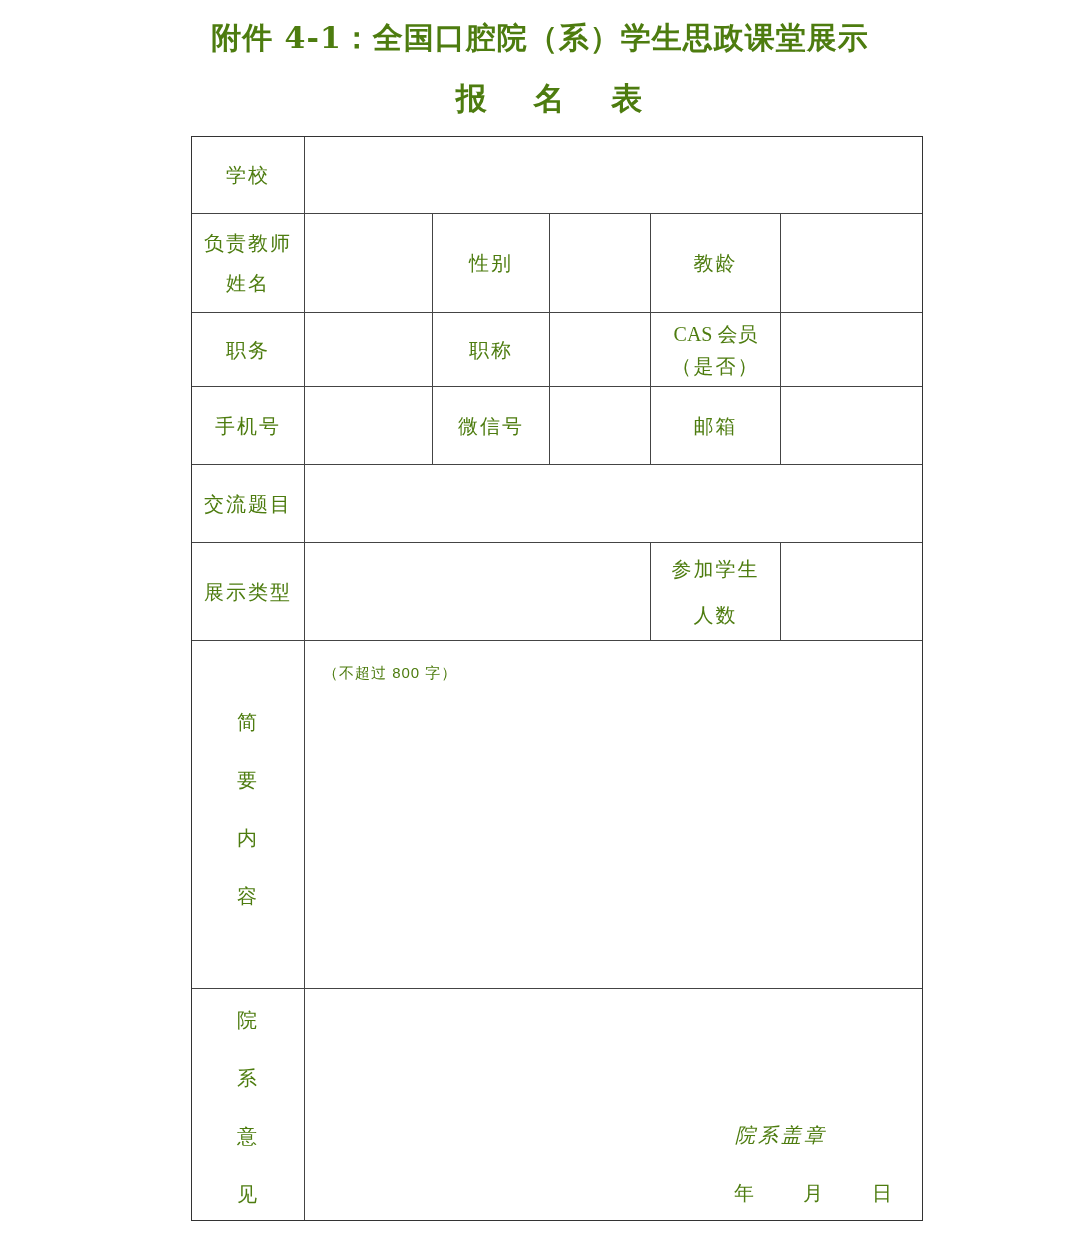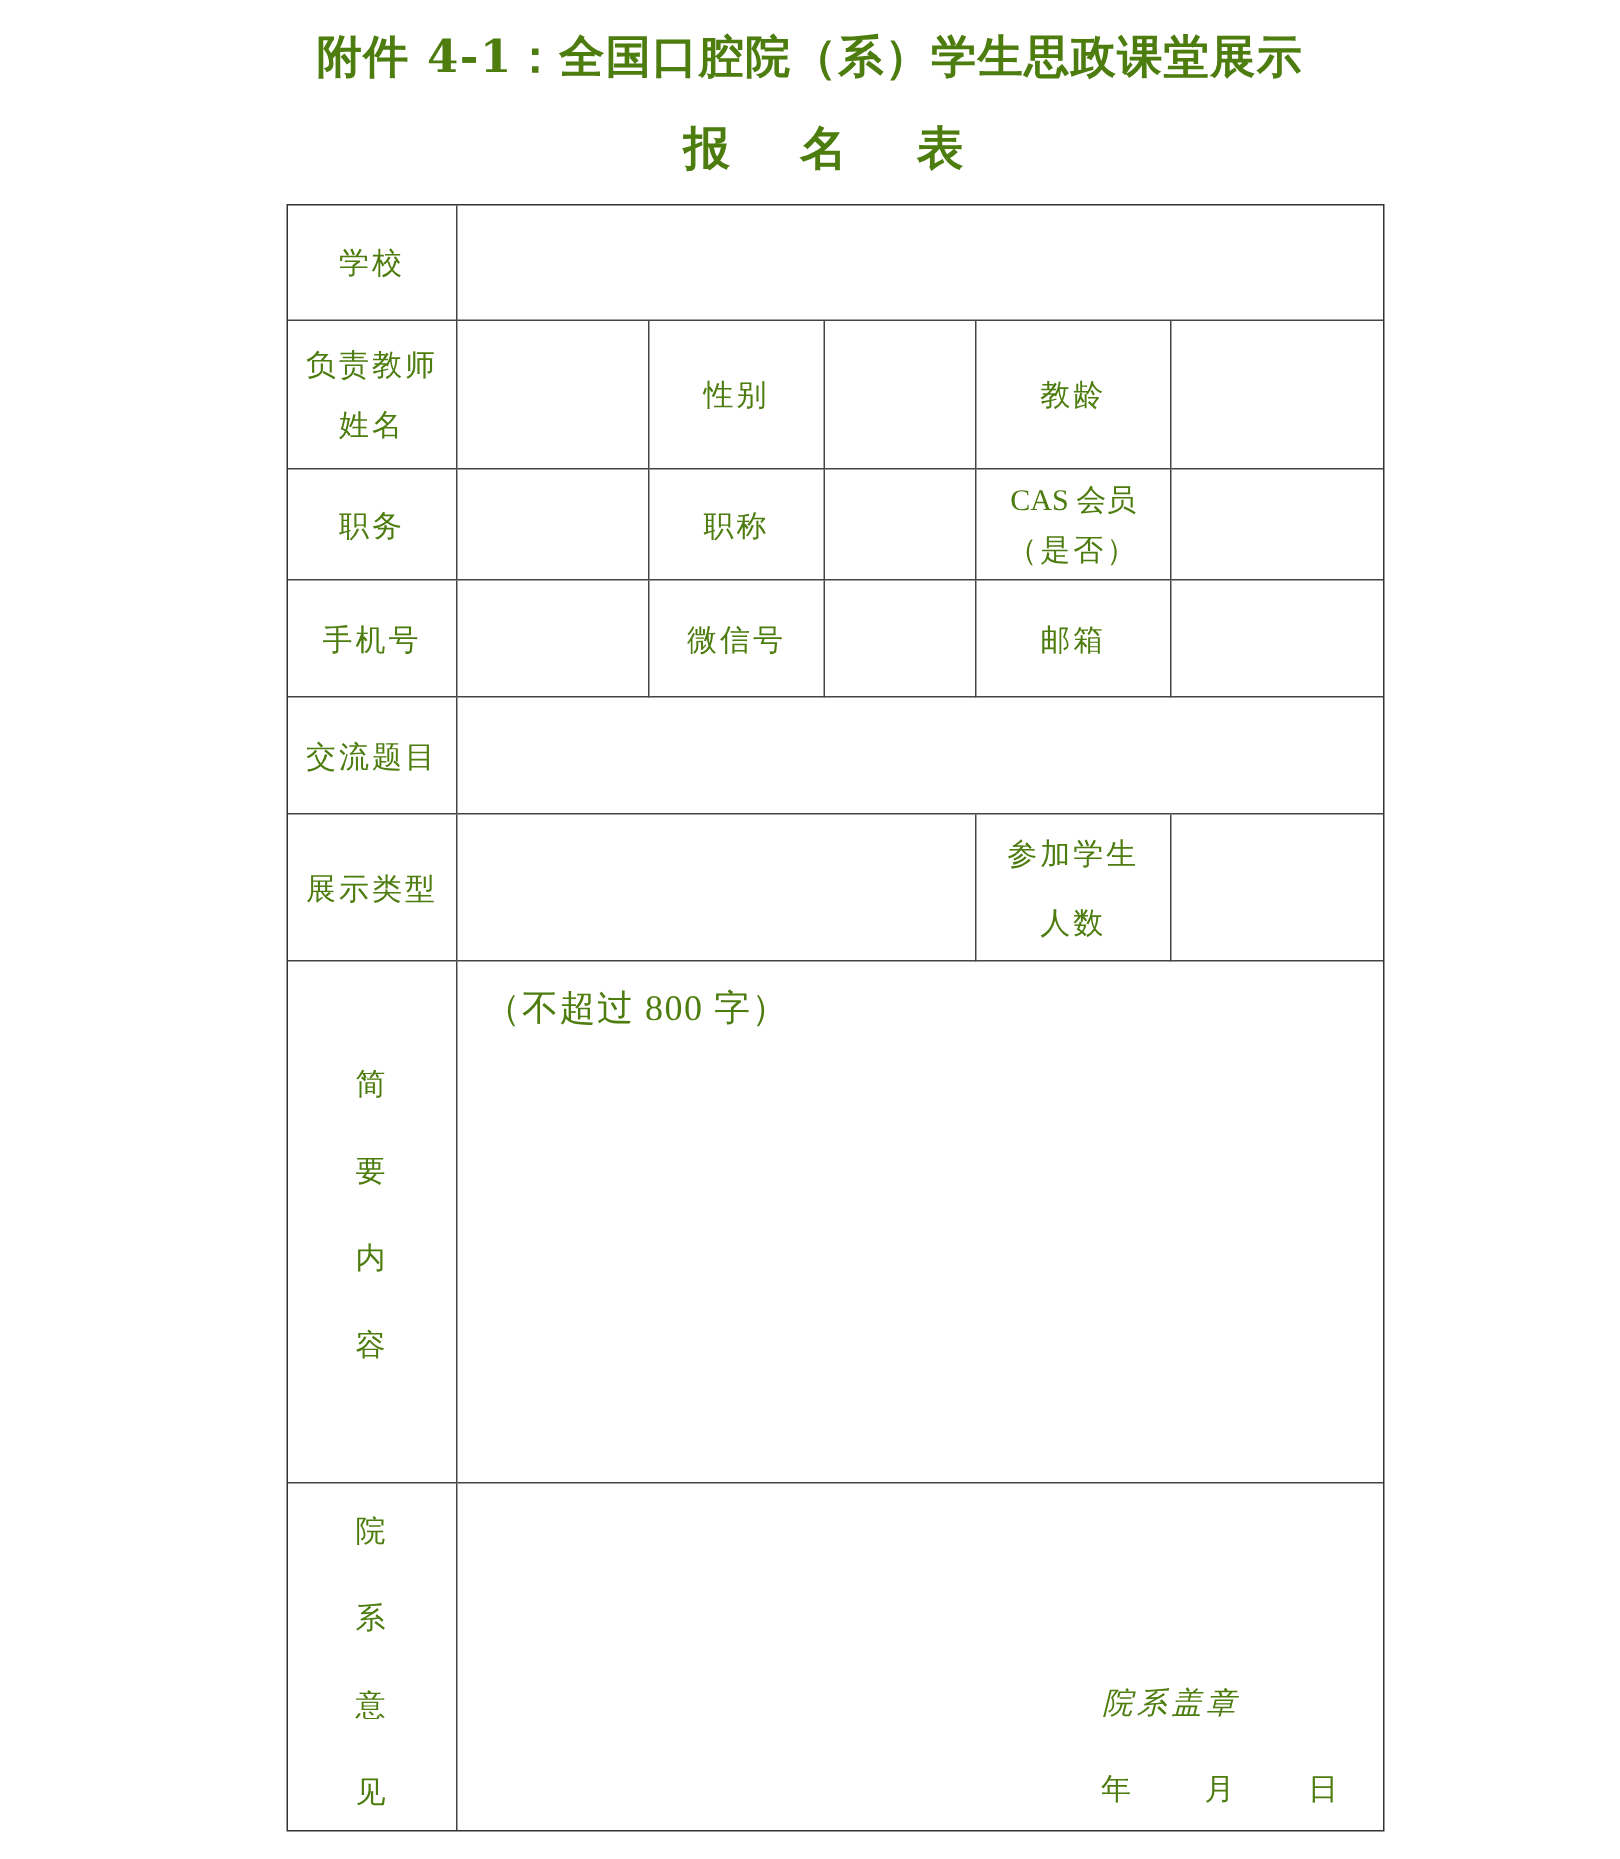--- a/index.html
+++ b/index.html
@@ -10,21 +10,21 @@
   .t2{top:78px;font-size:31px;letter-spacing:18px;padding-left:18px;}
   .grid{position:absolute;left:191px;top:136px;width:732px;height:1085px;border:1.5px solid #333;box-sizing:border-box;}
   .c{position:absolute;box-sizing:border-box;border-right:1.2px solid #444;border-bottom:1.2px solid #444;
      display:flex;align-items:center;justify-content:center;text-align:center;font-size:20px;color:#4d7c0f;
      font-family:"DejaVu Sans","Liberation Sans",sans-serif;letter-spacing:2px;line-height:40px;}
   .c.nr{border-right:none;}
   .c.nb{border-bottom:none;}
   .col{flex-direction:column;}
   .vert{flex-direction:column;justify-content:flex-start;padding-top:20px;}
   .vert span{display:block;line-height:58px;}
-  .note{position:absolute;left:18px;top:12px;font-size:24px;letter-spacing:1px;font-family:Liberation Serif, serif;}
+  .note{position:absolute;left:18px;top:12px;font-size:15px;letter-spacing:1px;font-family:Liberation Sans, sans-serif;}
   .stamp{position:absolute;left:430px;top:126px;font-size:20px;letter-spacing:3px;font-style:italic;}
   .date{position:absolute;right:8px;top:184px;font-size:20px;letter-spacing:22px;font-family:Liberation Serif, serif;}
 </style>
 </head>
 <body>
 
 <div class="title t1">附件 4-1：全国口腔院（系）学生思政课堂展示</div>
 <div class="title t2">报 名 表</div>
 
 <div class="grid">

